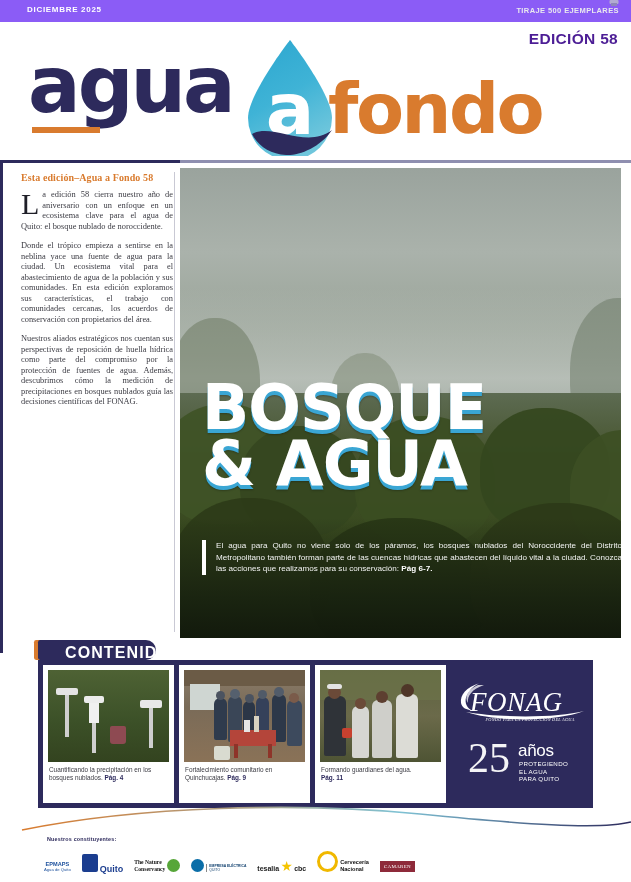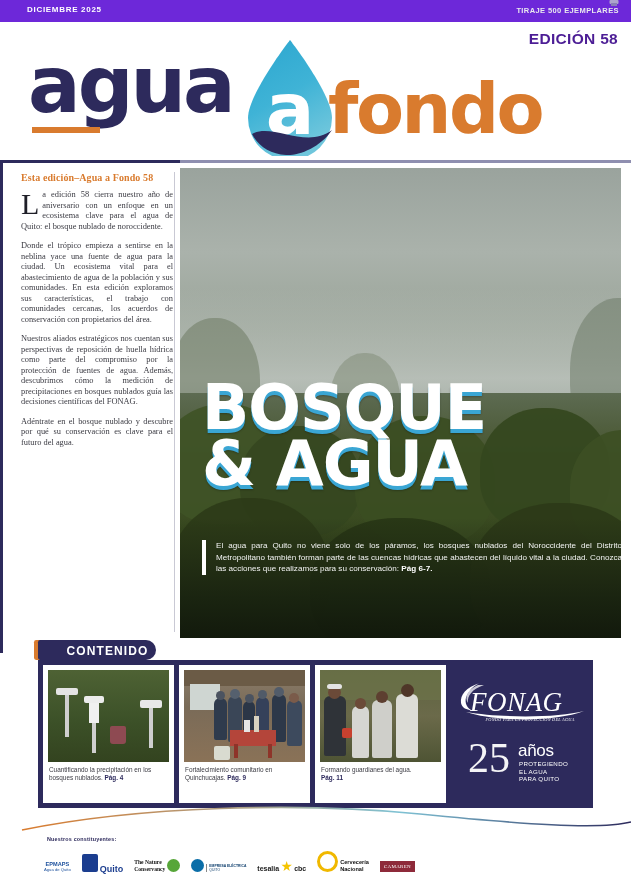--- a/index.html
+++ b/index.html
@@ -6,21 +6,21 @@
   body{
     width:631px;height:882px;position:relative;overflow:hidden;
     font-family:"Liberation Sans", sans-serif;
     color:#2d2a5c;
   }
   .page{position:absolute;inset:0;background:#fff;}
 
   
   .topbar{
     position:absolute;left:0;top:0;width:631px;height:22px;
-    background:#6d28d9;
+    background:#8b5cf6;
   }
   .topbar-date{
     position:absolute;left:27px;top:5px;
     font-size:8px;font-weight:bold;letter-spacing:.7px;color:#ffffff;
   }
   .topbar-tiraje{
     position:absolute;right:12px;top:6px;
     font-size:7.5px;font-weight:bold;letter-spacing:.4px;color:#e9e8ef;
   }
   .topbar-icon{
@@ -117,21 +117,21 @@
   .hero-caption b{font-weight:bold;color:#ffffff;}
 
   
   .contenido-badge{
     position:absolute;left:38px;top:640px;width:118px;height:20px;
     background:#2d2a5c;border-radius:3px 14px 14px 3px;
     box-shadow:-4px 0 0 0 #d97b2e;
   }
   .contenido-badge span{
     position:absolute;left:0;right:6px;top:4px;text-align:center;
-    font-size:12px;font-weight:bold;letter-spacing:1.1px;color:#fff;margin-left:27px;
+    font-size:16px;font-weight:bold;letter-spacing:1.1px;color:#fff;margin-left:27px;
   }
 
   .contenido-panel{
     position:absolute;left:38px;top:660px;width:555px;height:148px;
     background:#2d2a5c;
   }
   .thumbs{position:absolute;left:5px;top:5px;width:404px;height:138px;display:flex;gap:5px;}
   .thumb{width:131px;height:138px;background:#fff;position:relative;overflow:hidden;}
   .thumb-img{position:absolute;left:5px;top:5px;width:121px;height:92px;overflow:hidden;}
   .thumb-cap{
@@ -230,21 +230,20 @@
 
   <div class="mast-rule"></div>
   <div class="mast-rule-lite"></div>
   <div class="edge-left2"></div>
 
   <div class="leftcol">
     <div class="kicker">Esta edición–Agua a Fondo 58</div>
     <p class="bodytext first">La edición 58 cierra nuestro año de aniversario con un enfoque en un ecosistema clave para el agua de Quito: el bosque nublado de noroccidente.</p>
     <p class="bodytext">Donde el trópico empieza a sentirse en la neblina yace una fuente de agua para la ciudad. Un ecosistema vital para el abastecimiento de agua de la población y sus comunidades. En esta edición exploramos sus características, el trabajo con comunidades cercanas, los acuerdos de conservación con propietarios del área.</p>
     <p class="bodytext">Nuestros aliados estratégicos nos cuentan sus perspectivas de reposición de huella hídrica como parte del compromiso por la protección de fuentes de agua. Además, descubrimos cómo la medición de precipitaciones en bosques nublados guía las decisiones científicas del FONAG.</p>
-    <p class="bodytext">Adéntrate en el bosque nublado y descubre por qué su conservación es clave para el futuro del agua.</p>
   </div>
   <div class="col-divider"></div>
 
   <div class="hero">
     <div class="hero-sky"></div>
     <div class="hero-fog"></div>
 
     <div class="tree" style="left:-10px;top:150px;width:90px;height:130px;background:#6d7a62;opacity:.55;"></div>
     <div class="tree" style="left:390px;top:130px;width:100px;height:150px;background:#687561;opacity:.5;"></div>
     <div class="tree" style="left:150px;top:185px;width:70px;height:95px;background:#75806a;opacity:.42;"></div>

